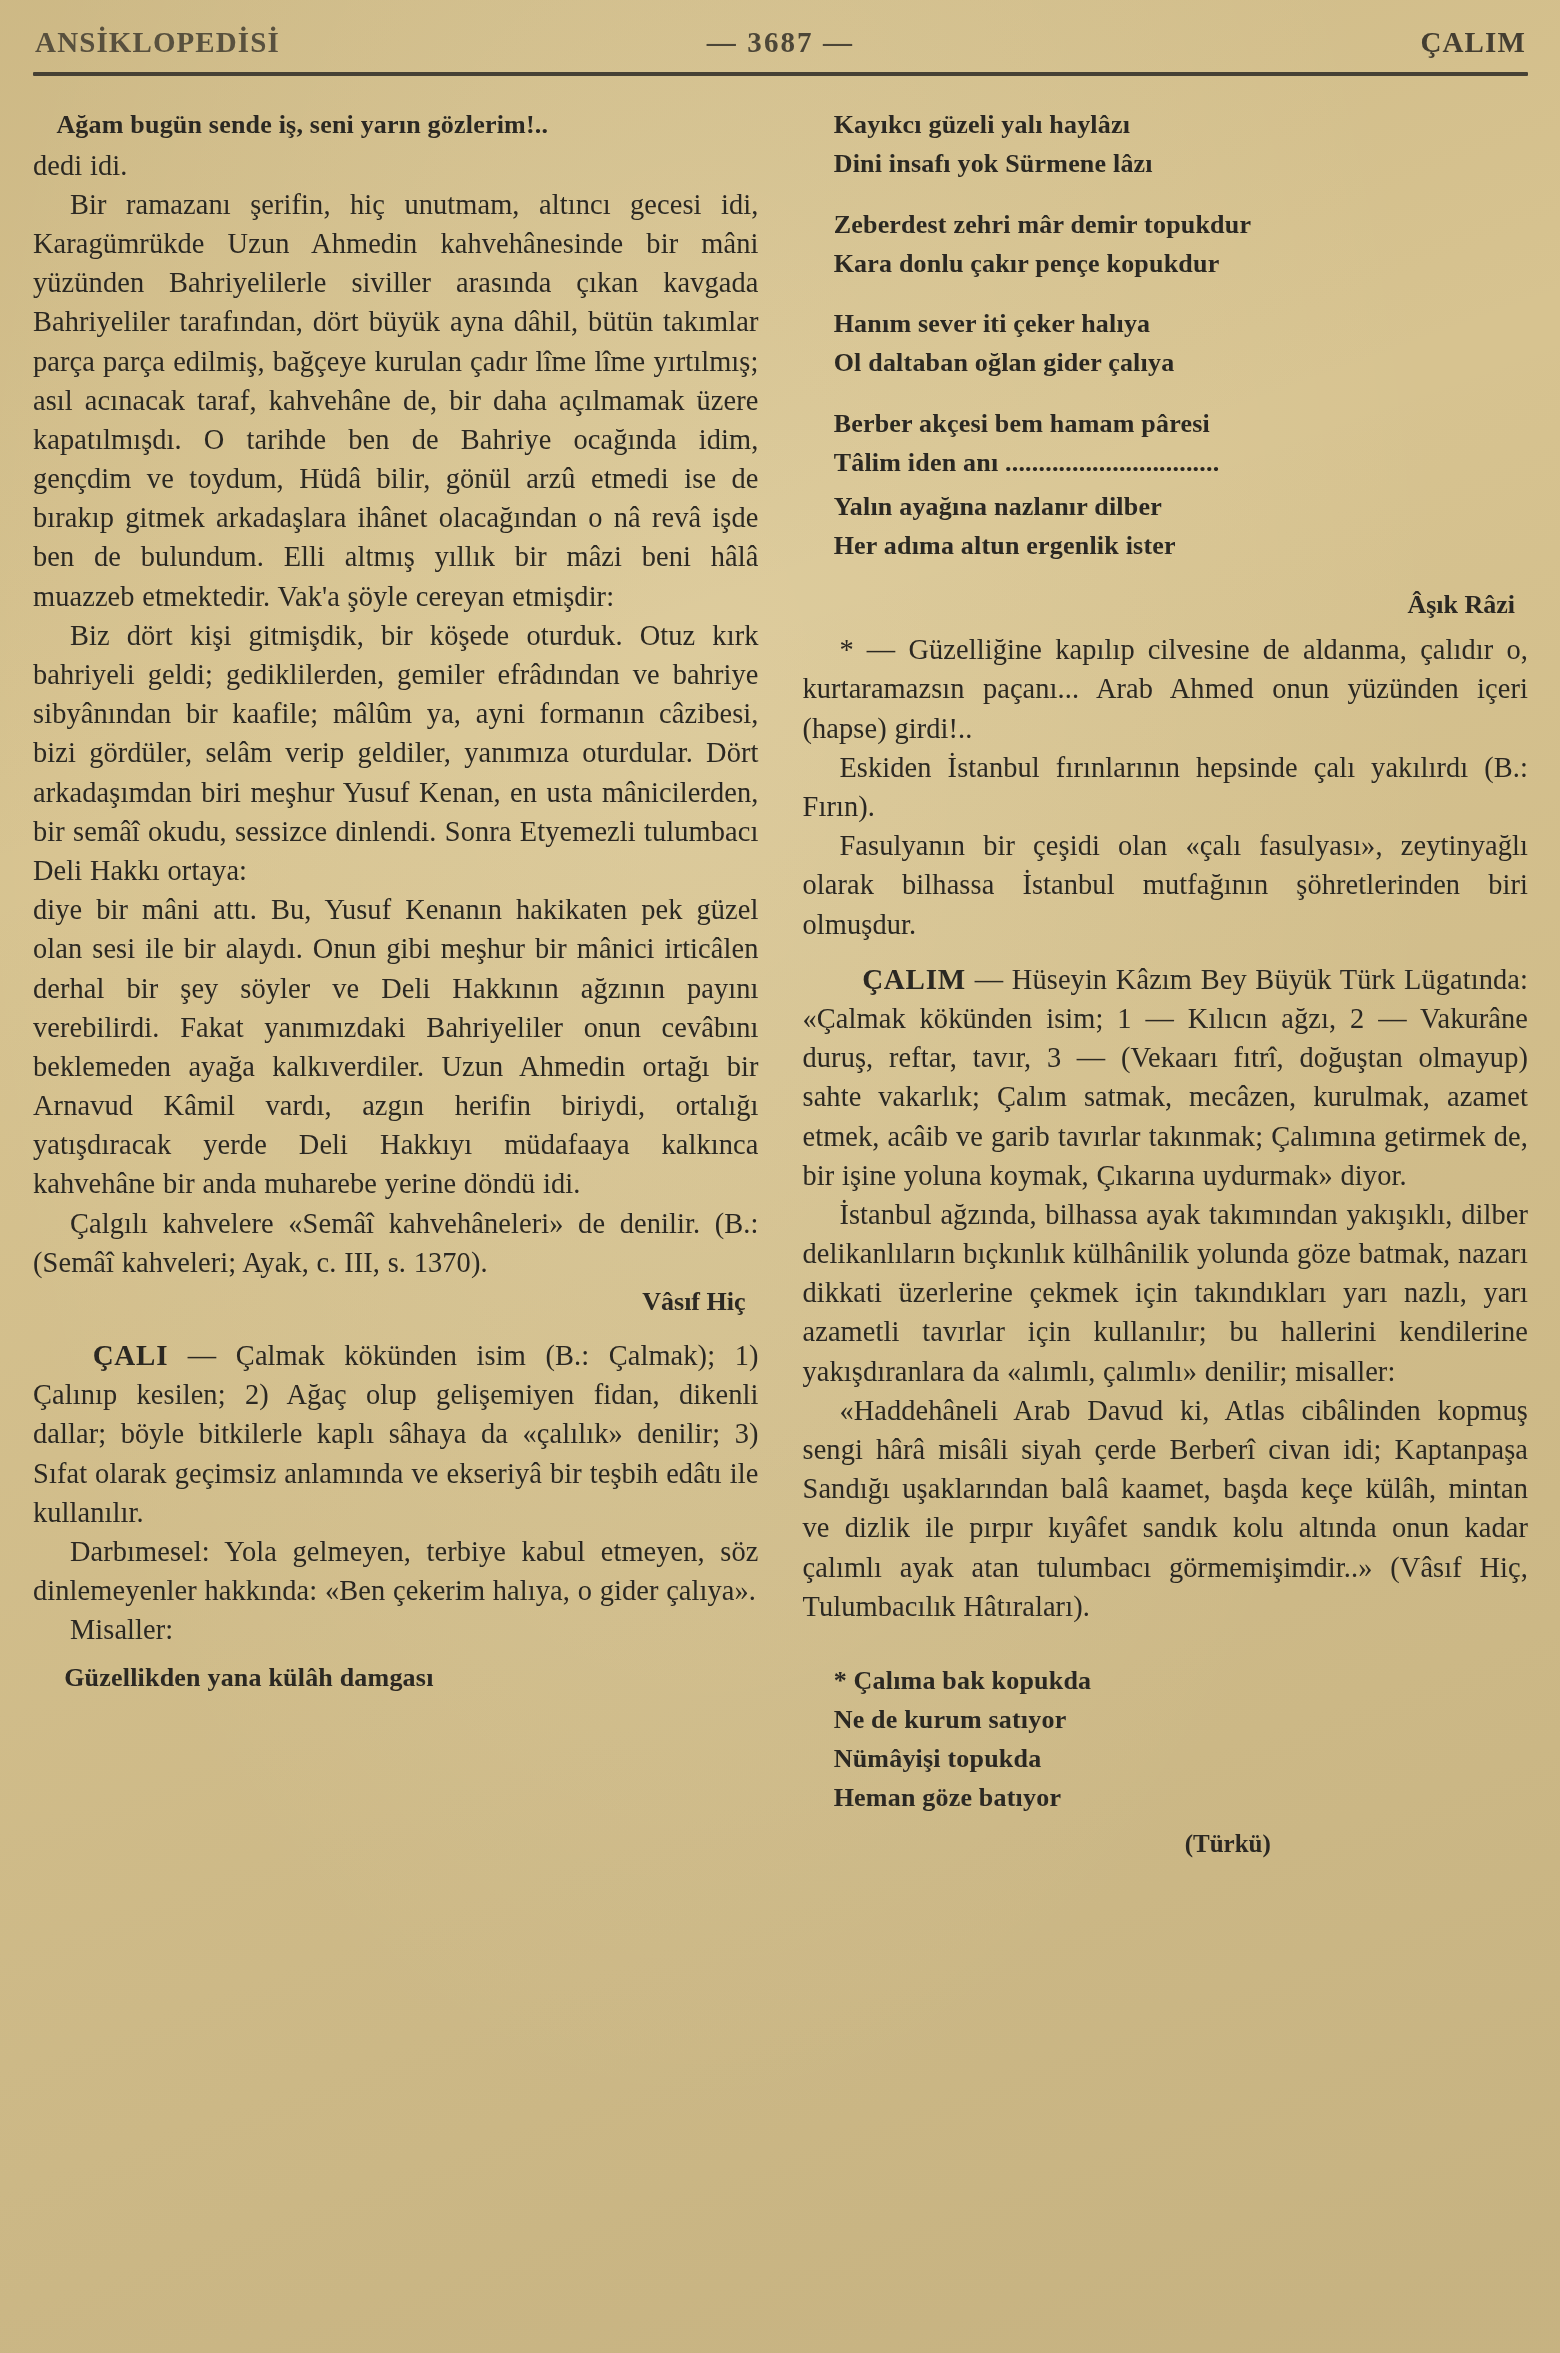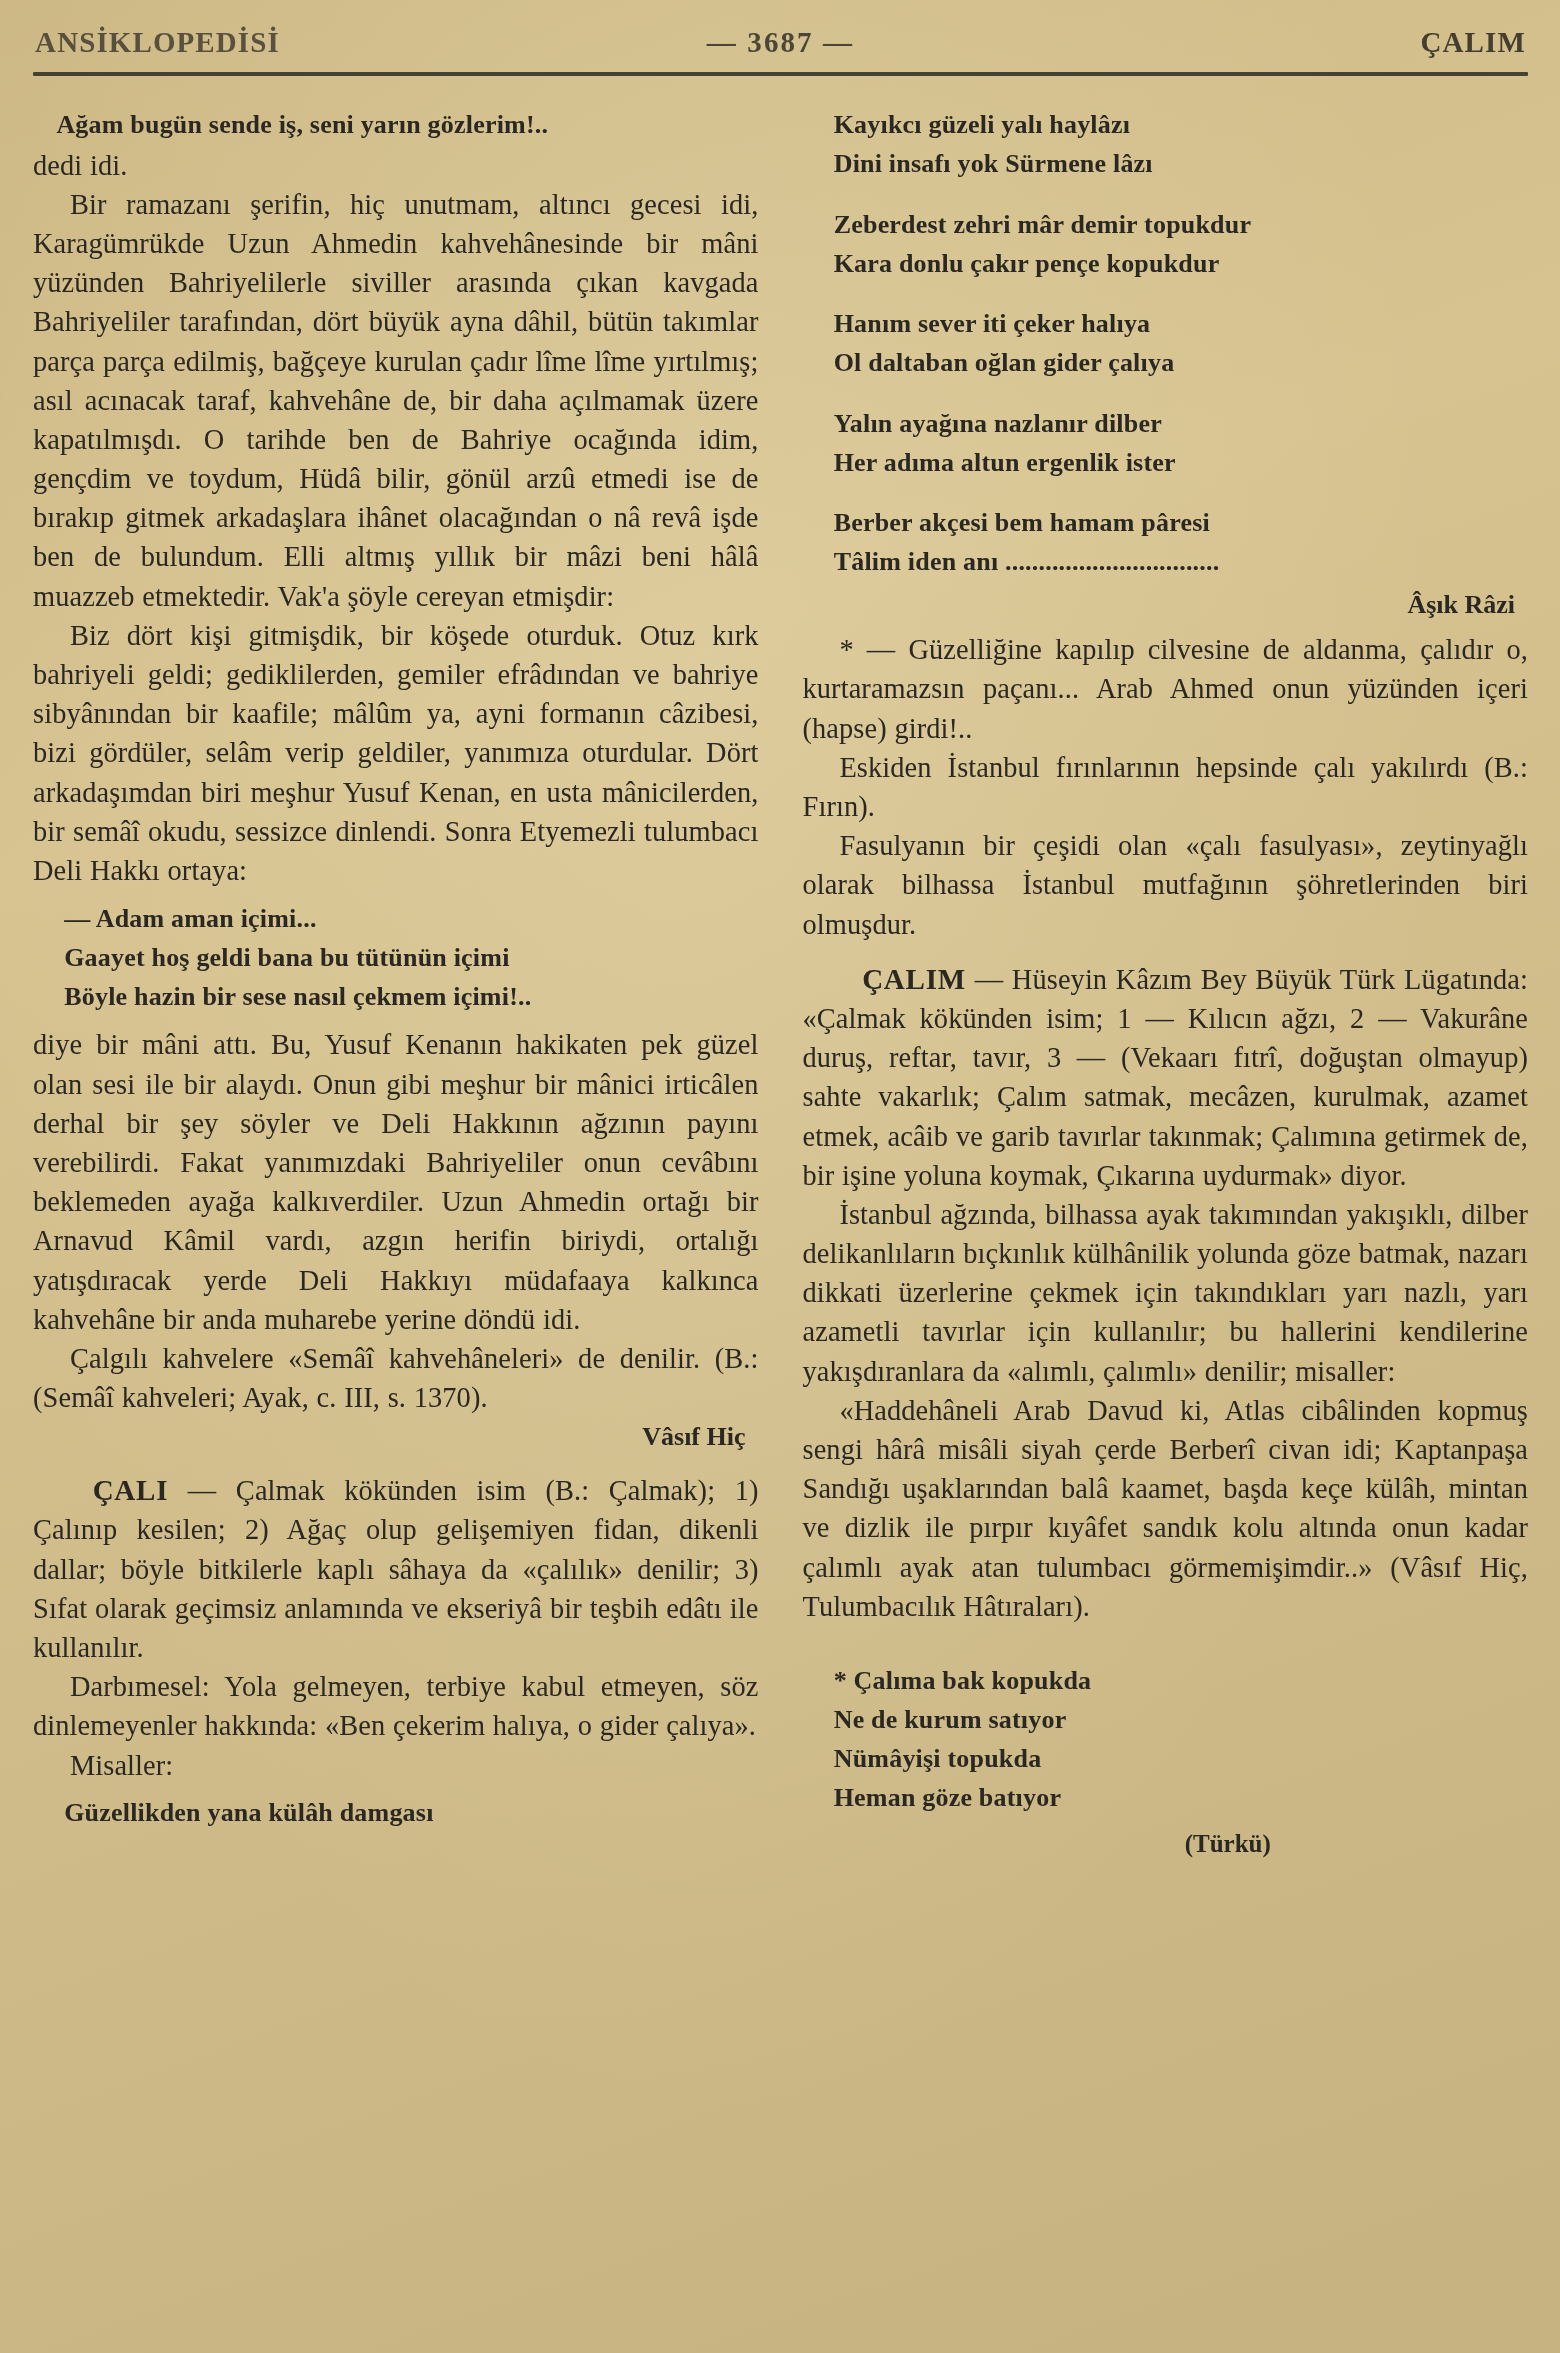--- a/index.html
+++ b/index.html
@@ -59,25 +59,20 @@
 
   <div class="header-rule"></div>
 
   <main class="columns">
 
     <section class="column">
       <p class="verse first">Ağam bugün sende iş, seni yarın gözlerim!..</p>
       <p class="para noindent">dedi idi.</p>
       <p class="para">Bir ramazanı şerifin, hiç unutmam, altıncı gecesi idi, Karagümrükde Uzun Ahmedin kahvehânesinde bir mâni yüzünden Bahriyelilerle siviller arasında çıkan kavgada Bahriyeliler tarafından, dört büyük ayna dâhil, bütün takımlar parça parça edilmiş, bağçeye kurulan çadır lîme lîme yırtılmış; asıl acınacak taraf, kahvehâne de, bir daha açılmamak üzere kapatılmışdı. O tarihde ben de Bahriye ocağında idim, gençdim ve toydum, Hüdâ bilir, gönül arzû etmedi ise de bırakıp gitmek arkadaşlara ihânet olacağından o nâ revâ işde ben de bulundum. Elli altmış yıllık bir mâzi beni hâlâ muazzeb etmektedir. Vak'a şöyle cereyan etmişdir:</p>
       <p class="para">Biz dört kişi gitmişdik, bir köşede oturduk. Otuz kırk bahriyeli geldi; gediklilerden, gemiler efrâdından ve bahriye sibyânından bir kaafile; mâlûm ya, ayni formanın câzibesi, bizi gördüler, selâm verip geldiler, yanımıza oturdular. Dört arkadaşımdan biri meşhur Yusuf Kenan, en usta mânicilerden, bir semâî okudu, sessizce dinlendi. Sonra Etyemezli tulumbacı Deli Hakkı ortaya:</p>
-      <div class="verse-group">
-        <p class="verse">— Adam aman içimi...</p>
-        <p class="verse">Gaayet hoş geldi bana bu tütünün içimi</p>
-        <p class="verse">Böyle hazin bir sese nasıl çekmem içimi!..</p>
-      </div>
       <p class="para noindent">diye bir mâni attı. Bu, Yusuf Kenanın hakikaten pek güzel olan sesi ile bir alaydı. Onun gibi meşhur bir mânici irticâlen derhal bir şey söyler ve Deli Hakkının ağzının payını verebilirdi. Fakat yanımızdaki Bahriyeliler onun cevâbını beklemeden ayağa kalkıverdiler. Uzun Ahmedin ortağı bir Arnavud Kâmil vardı, azgın herifin biriydi, ortalığı yatışdıracak yerde Deli Hakkıyı müdafaaya kalkınca kahvehâne bir anda muharebe yerine döndü idi.</p>
       <p class="para">Çalgılı kahvelere «Semâî kahvehâneleri» de denilir. (B.: (Semâî kahveleri; Ayak, c. III, s. 1370).</p>
       <p class="signature">Vâsıf Hiç</p>
       <p class="para entry"><b class="headword">ÇALI</b><span> — Çalmak kökünden isim (B.: Çalmak); 1) Çalınıp kesilen; 2) Ağaç olup gelişemiyen fidan, dikenli dallar; böyle bitkilerle kaplı sâhaya da «çalılık» denilir; 3) Sıfat olarak geçimsiz anlamında ve ekseriyâ bir teşbih edâtı ile kullanılır.</span></p>
       <p class="para">Darbımesel: Yola gelmeyen, terbiye kabul etmeyen, söz dinlemeyenler hakkında: «Ben çekerim halıya, o gider çalıya».</p>
       <p class="para">Misaller:</p>
       <div class="verse-group">
         <p class="verse">Güzellikden yana külâh damgası</p>
       </div>
     </section>
@@ -88,27 +83,27 @@
         <p class="verse">Dini insafı yok Sürmene lâzı</p>
       </div>
       <div class="couplet">
         <p class="verse">Zeberdest zehri mâr demir topukdur</p>
         <p class="verse">Kara donlu çakır pençe kopukdur</p>
       </div>
       <div class="couplet">
         <p class="verse">Hanım sever iti çeker halıya</p>
         <p class="verse">Ol daltaban oğlan gider çalıya</p>
       </div>
+      <div class="couplet last">
+        <p class="verse">Berber akçesi bem hamam pâresi</p>
+        <p class="verse">Tâlim iden anı ................................</p>
+      </div>
       <div class="couplet">
         <p class="verse">Yalın ayağına nazlanır dilber</p>
         <p class="verse">Her adıma altun ergenlik ister</p>
-      </div>
-      <div class="couplet last">
-        <p class="verse">Berber akçesi bem hamam pâresi</p>
-        <p class="verse">Tâlim iden anı ................................</p>
       </div>
       <p class="signature">Âşık Râzi</p>
       <p class="para">* — Güzelliğine kapılıp cilvesine de aldanma, çalıdır o, kurtaramazsın paçanı... Arab Ahmed onun yüzünden içeri (hapse) girdi!..</p>
       <p class="para">Eskiden İstanbul fırınlarının hepsinde çalı yakılırdı (B.: Fırın).</p>
       <p class="para">Fasulyanın bir çeşidi olan «çalı fasulyası», zeytinyağlı olarak bilhassa İstanbul mutfağının şöhretlerinden biri olmuşdur.</p>
       <p class="para entry"><b class="headword">ÇALIM</b><span> — Hüseyin Kâzım Bey Büyük Türk Lügatında: «Çalmak kökünden isim; 1 — Kılıcın ağzı, 2 — Vakurâne duruş, reftar, tavır, 3 — (Vekaarı fıtrî, doğuştan olmayup) sahte vakarlık; Çalım satmak, mecâzen, kurulmak, azamet etmek, acâib ve garib tavırlar takınmak; Çalımına getirmek de, bir işine yoluna koymak, Çıkarına uydurmak» diyor.</span></p>
       <p class="para">İstanbul ağzında, bilhassa ayak takımından yakışıklı, dilber delikanlıların bıçkınlık külhânilik yolunda göze batmak, nazarı dikkati üzerlerine çekmek için takındıkları yarı nazlı, yarı azametli tavırlar için kullanılır; bu hallerini kendilerine yakışdıranlara da «alımlı, çalımlı» denilir; misaller:</p>
       <p class="para">«Haddehâneli Arab Davud ki, Atlas cibâlinden kopmuş sengi hârâ misâli siyah çerde Berberî civan idi; Kaptanpaşa Sandığı uşaklarından balâ kaamet, başda keçe külâh, mintan ve dizlik ile pırpır kıyâfet sandık kolu altında onun kadar çalımlı ayak atan tulumbacı görmemişimdir..» (Vâsıf Hiç, Tulumbacılık Hâtıraları).</p>
       <div class="verse-group footer-verses">
         <p class="verse">* Çalıma bak kopukda</p>

